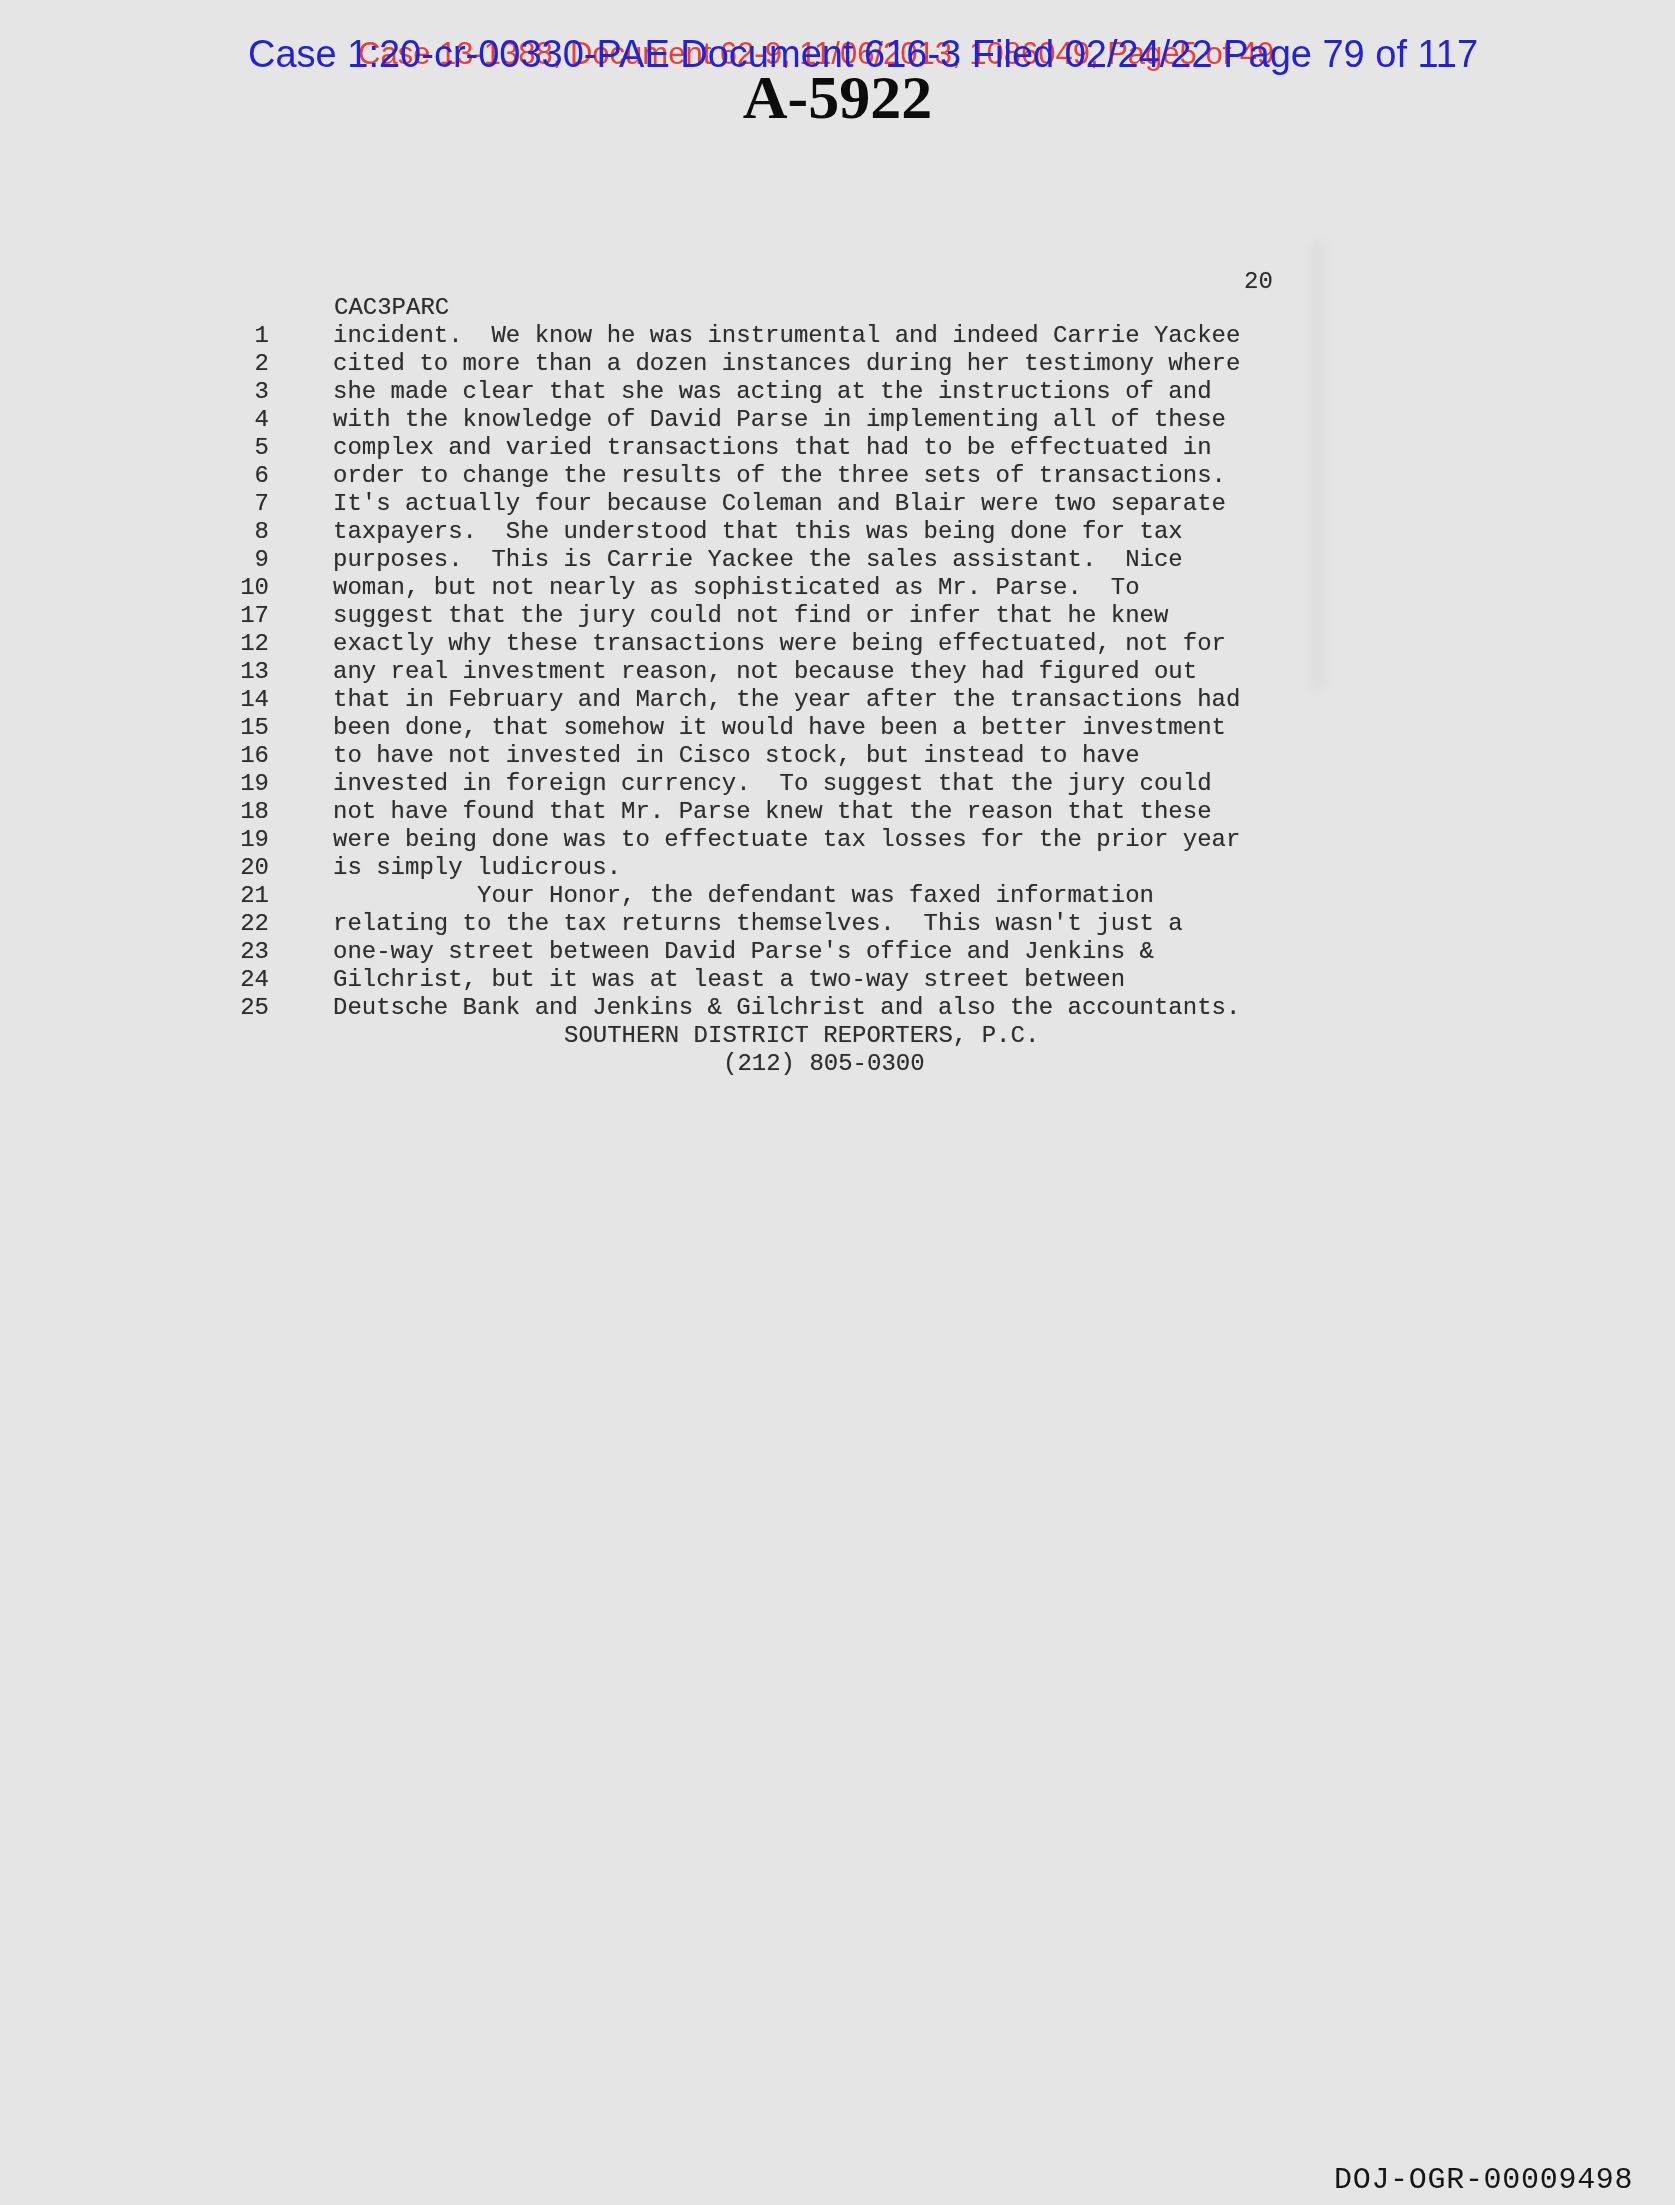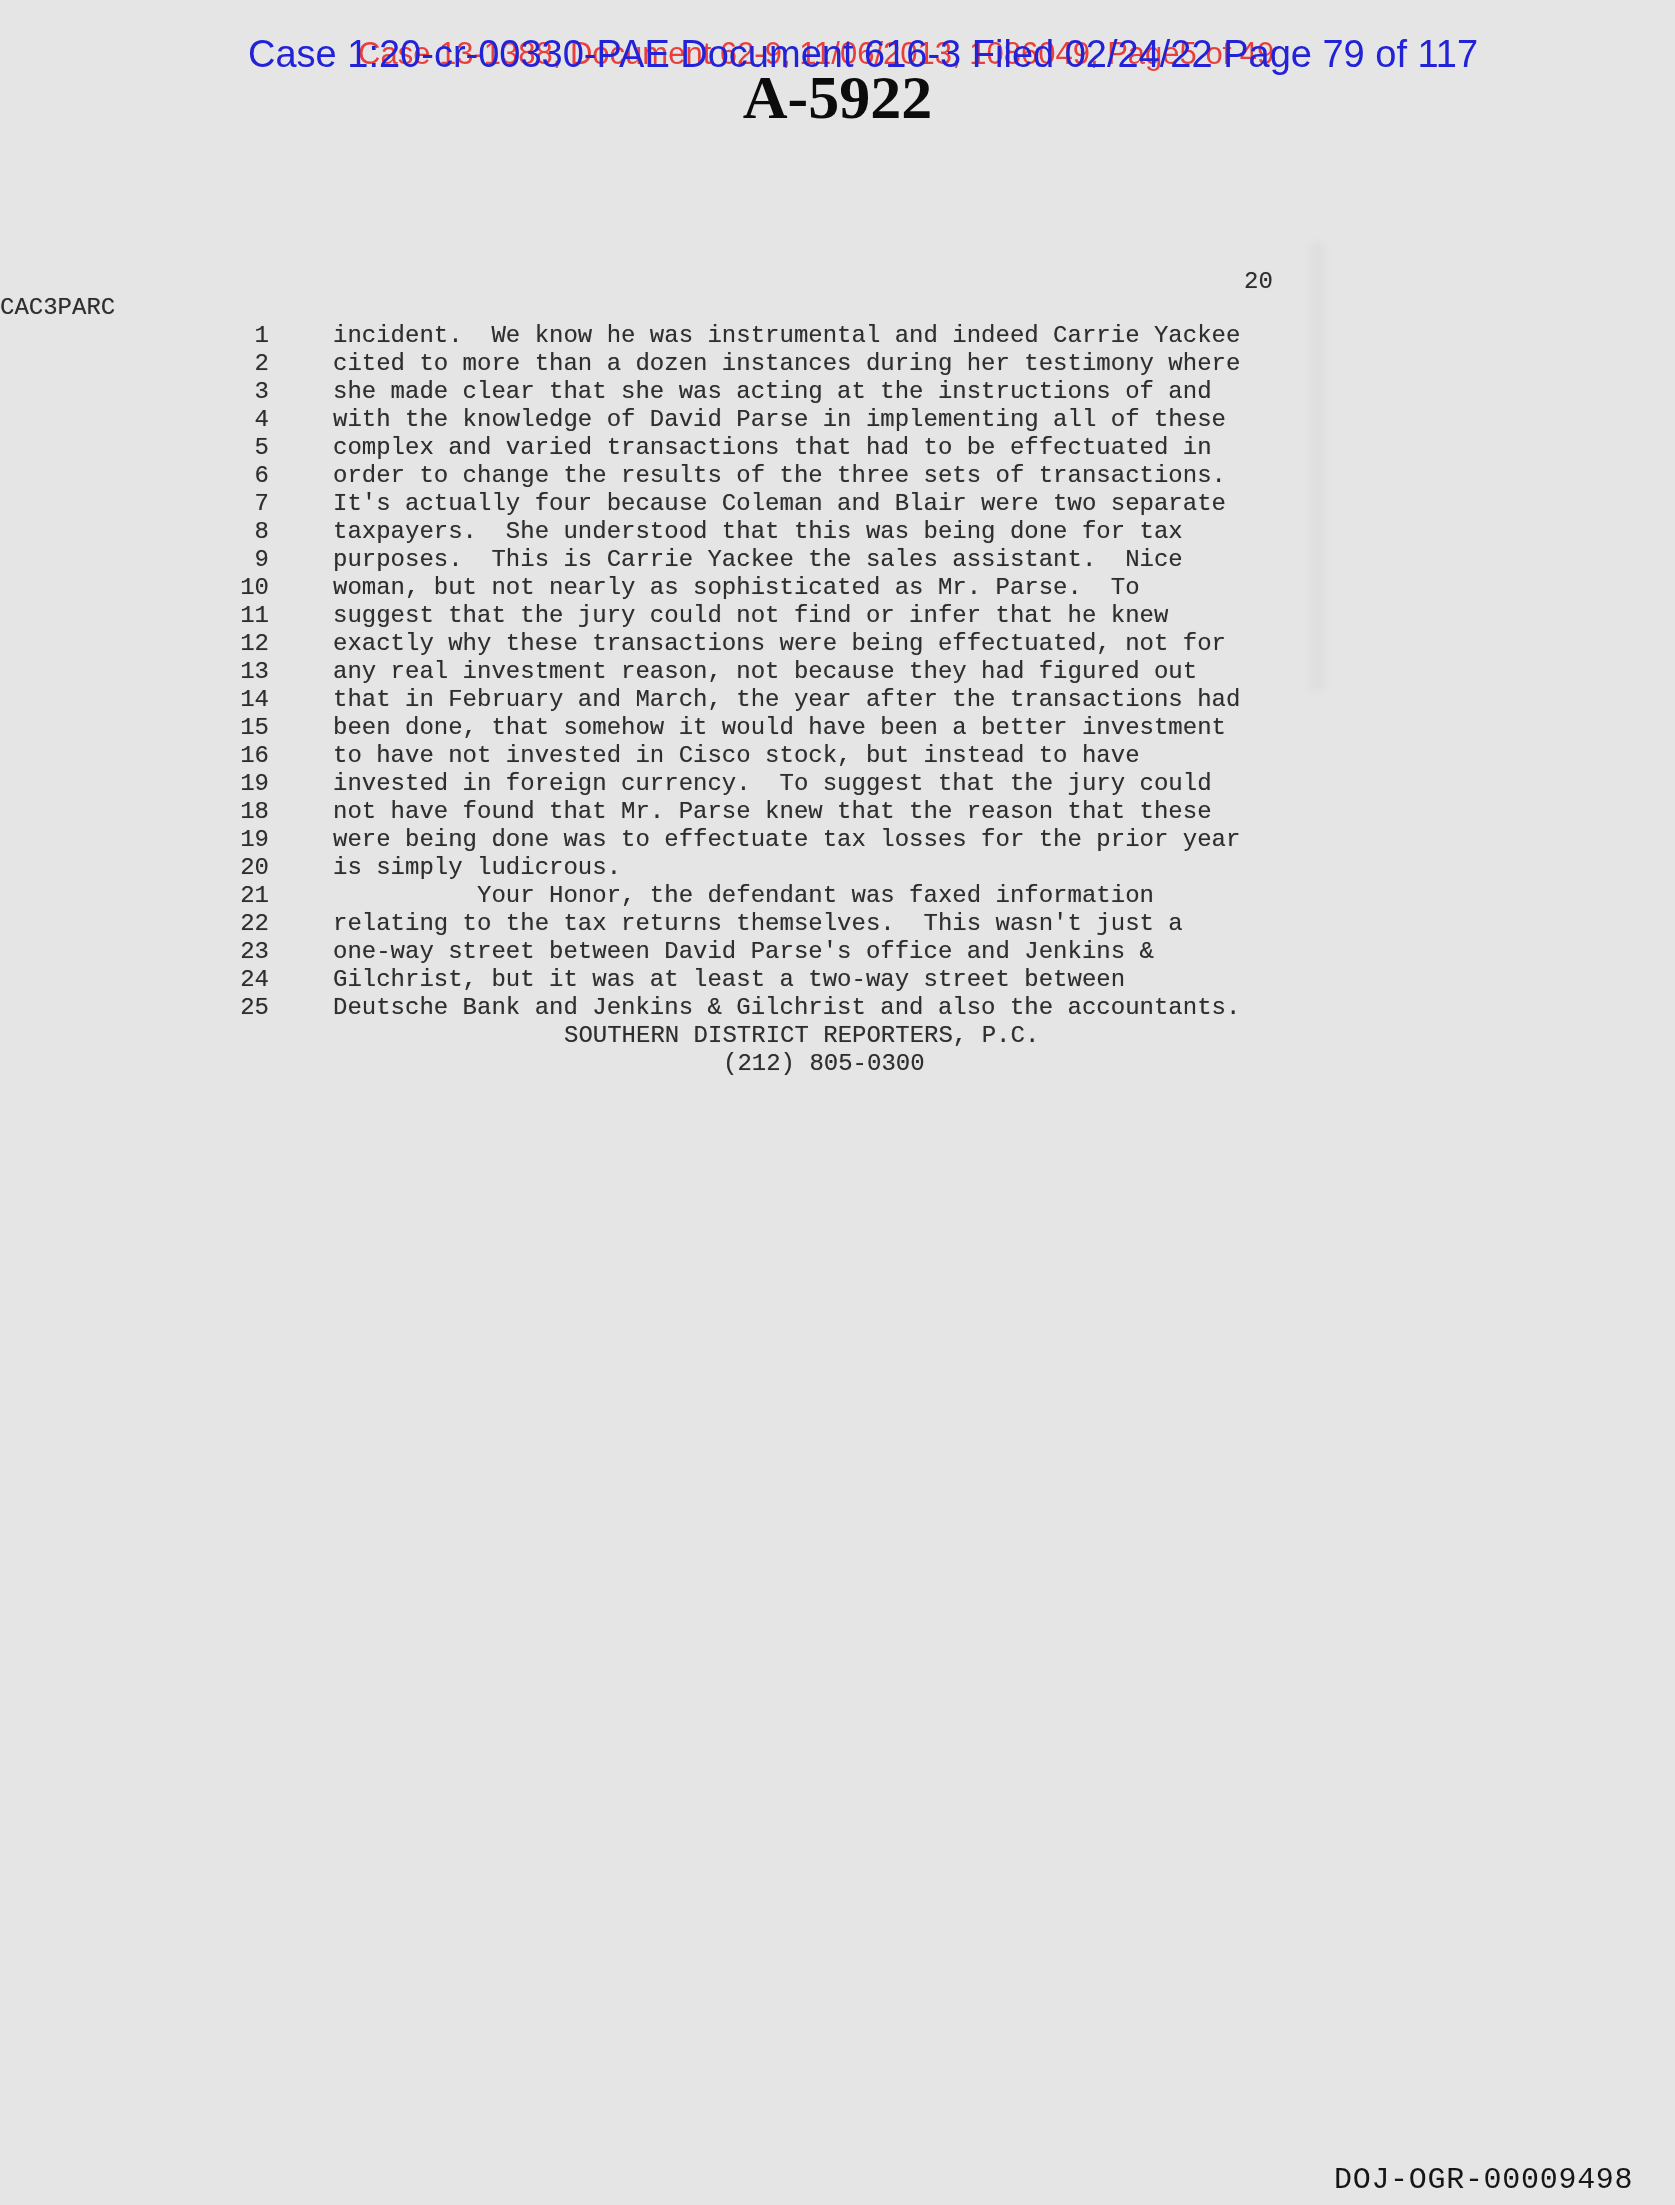--- a/index.html
+++ b/index.html
@@ -53,21 +53,21 @@
     text-shadow: 0 0 0.7px rgba(60,60,60,0.45);
   }
   .row {
     display: flex;
     height: 28px;
     line-height: 28px;
     white-space: pre;
   }
   .num { width: 269px; text-align: right; flex: none; }
   .txt { margin-left: 64px; }
-  .solo { }
+  .solo { margin-left: 334px; }
   .f-reporter { margin-left: 564px; }
   .f-phone { margin-left: 723px; }
 
   
   .artifact {
     position: absolute; left: 1311px; top: 243px;
     width: 13px; height: 447px;
     background: rgba(90,90,90,0.05);
     filter: blur(4px);
   }
@@ -133,21 +133,21 @@
     </div>
     <div class="row">
       <span class="num">9</span>
       <span class="txt">purposes.  This is Carrie Yackee the sales assistant.  Nice</span>
     </div>
     <div class="row">
       <span class="num">10</span>
       <span class="txt">woman, but not nearly as sophisticated as Mr. Parse.  To</span>
     </div>
     <div class="row">
-      <span class="num">11</span>
+      <span class="num">17</span>
       <span class="txt">suggest that the jury could not find or infer that he knew</span>
     </div>
     <div class="row">
       <span class="num">12</span>
       <span class="txt">exactly why these transactions were being effectuated, not for</span>
     </div>
     <div class="row">
       <span class="num">13</span>
       <span class="txt">any real investment reason, not because they had figured out</span>
     </div>

